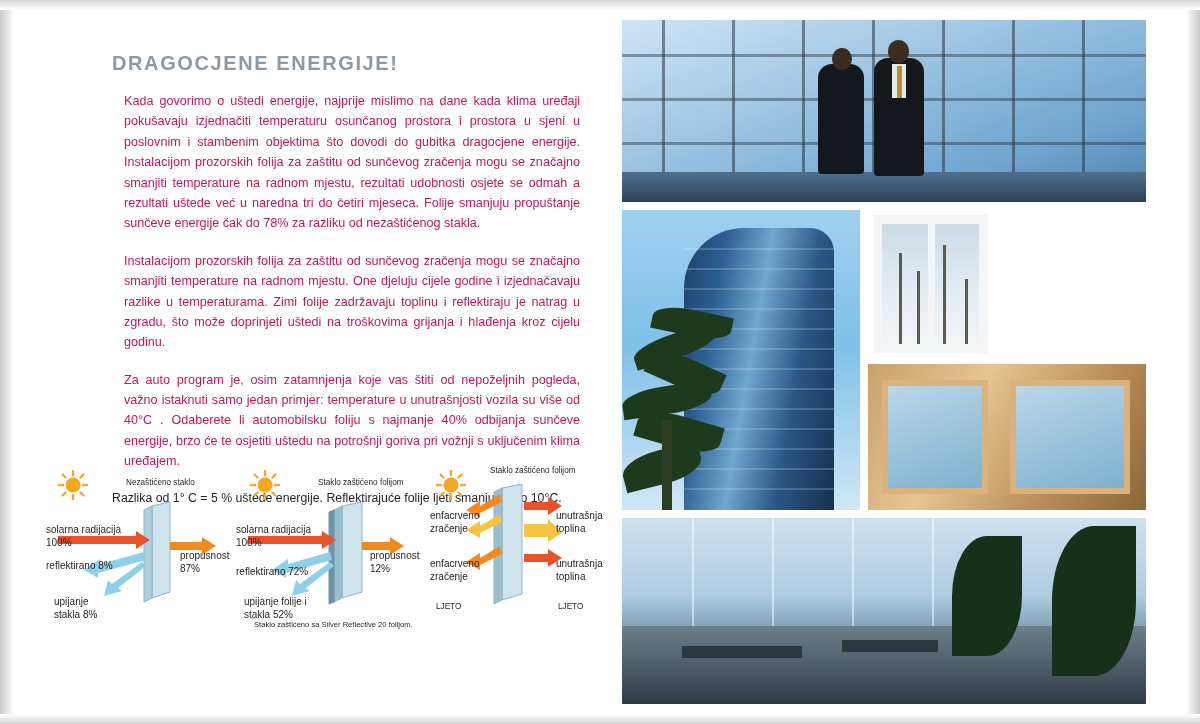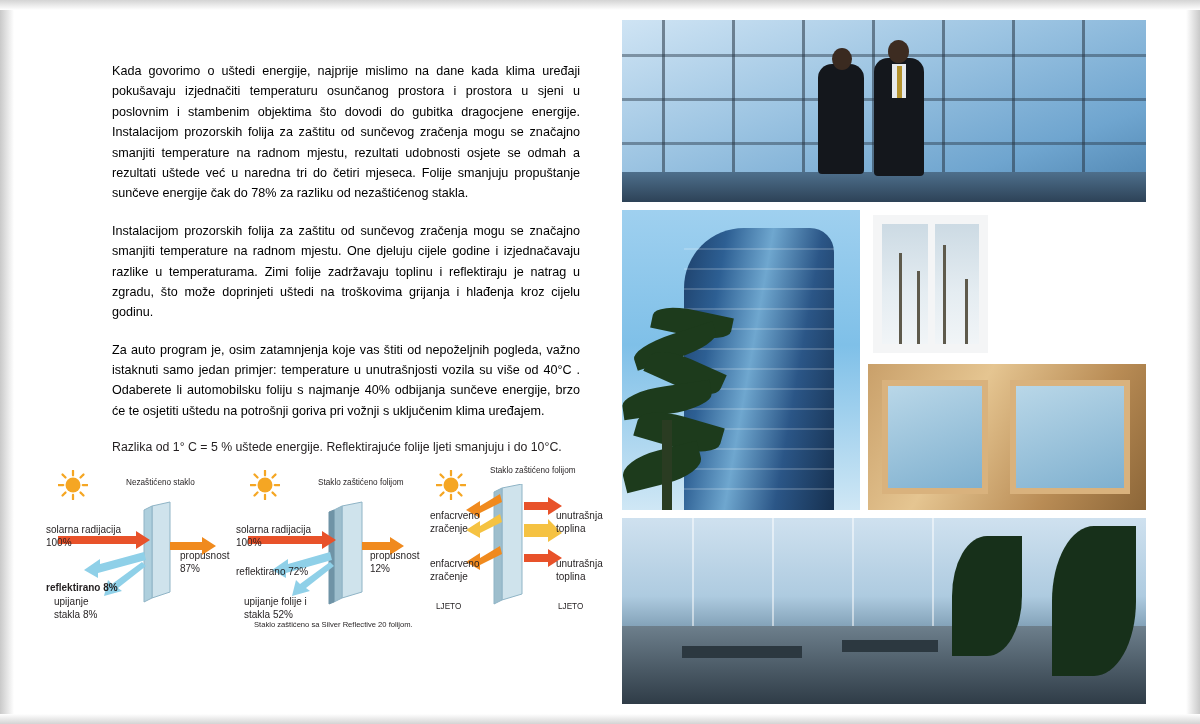--- a/index.html
+++ b/index.html
@@ -56,24 +56,24 @@
   }
   h2.subtitle {
     margin: 8px 0 0 0;
     font-size: 20px;
     font-weight: bold;
     letter-spacing: 1.6px;
     color: #8d99a3;
     line-height: 1.1;
   }
   p.body {
-    margin: 17px 0 0 0;
+    margin: 17px 0 0 12px;
     font-size: 12.6px;
     line-height: 1.62;
-    color: #000000;
+    color: #be185d;
     text-align: justify;
   }
   p.highlight {
     margin: 17px 0 0 0;
     font-size: 12.3px;
     line-height: 1.5;
     color: #231f20;
     font-weight: 500;
   }
 
@@ -224,20 +224,21 @@
 <body>
 
 <div id="page">
 
   <div class="page-edge-left"></div>
   <div class="page-edge-right"></div>
   <div class="page-edge-top"></div>
   <div class="page-edge-bottom"></div>
 
   <div class="left-col">
+    <h2 class="subtitle">DRAGOCJENE ENERGIJE!</h2>
     <p class="body">Kada govorimo o uštedi energije, najprije mislimo na dane kada klima uređaji pokušavaju izjednačiti temperaturu osunčanog prostora i prostora u sjeni u poslovnim i stambenim objektima što dovodi do gubitka dragocjene energije. Instalacijom prozorskih folija za zaštitu od sunčevog zračenja mogu se značajno smanjiti temperature na radnom mjestu, rezultati udobnosti osjete se odmah a rezultati uštede već u naredna tri do četiri mjeseca. Folije smanjuju propuštanje sunčeve energije čak do 78% za razliku od nezaštićenog stakla.</p>
     <p class="body">Instalacijom prozorskih folija za zaštitu od sunčevog zračenja mogu se značajno smanjiti temperature na radnom mjestu. One djeluju cijele godine i izjednačavaju razlike u temperaturama. Zimi folije zadržavaju toplinu i reflektiraju je natrag u zgradu, što može doprinjeti uštedi na troškovima grijanja i hlađenja kroz cijelu godinu.</p>
     <p class="body">Za auto program je, osim zatamnjenja koje vas štiti od nepoželjnih pogleda, važno istaknuti samo jedan primjer: temperature u unutrašnjosti vozila su više od 40°C . Odaberete li automobilsku foliju s najmanje 40% odbijanja sunčeve energije, brzo će te osjetiti uštedu na potrošnji goriva pri vožnji s uključenim klima uređajem.</p>
     <p class="highlight">Razlika od 1° C = 5 % uštede energije. Reflektirajuće folije ljeti smanjuju i do 10°C.</p>
   </div>
 
   <div class="diagram-area">
 
     <div class="diagram" style="left:0;top:0;width:190px;height:160px;">
       <svg class="sun" style="left:18px;top:8px;" viewBox="0 0 40 40">
@@ -268,21 +269,21 @@
 
         <polygon points="104,52 60,64 60,59 44,70 58,78 58,73 106,60" fill="#8fd0e8"></polygon>
 
         <polygon points="106,66 78,88 82,91 64,96 68,80 72,84 102,62" fill="#8fd0e8"></polygon>
       </svg>
 
       <div class="dlabel" style="left:6px;top:62px;">
         <span>solarna radijacija</span><br>
         <span>100%</span>
       </div>
-      <div class="dlabel" style="left:6px;top:120px;font-weight:bold;">reflektirano 8%</div>
+      <div class="dlabel" style="left:6px;top:98px;">reflektirano 8%</div>
       <div class="dlabel" style="left:14px;top:134px;">
         <span>upijanje</span><br>
         <span>stakla 8%</span>
       </div>
       <div class="dlabel" style="left:140px;top:88px;">
         <span>propusnost</span><br>
         <span>87%</span>
       </div>
     </div>
 

